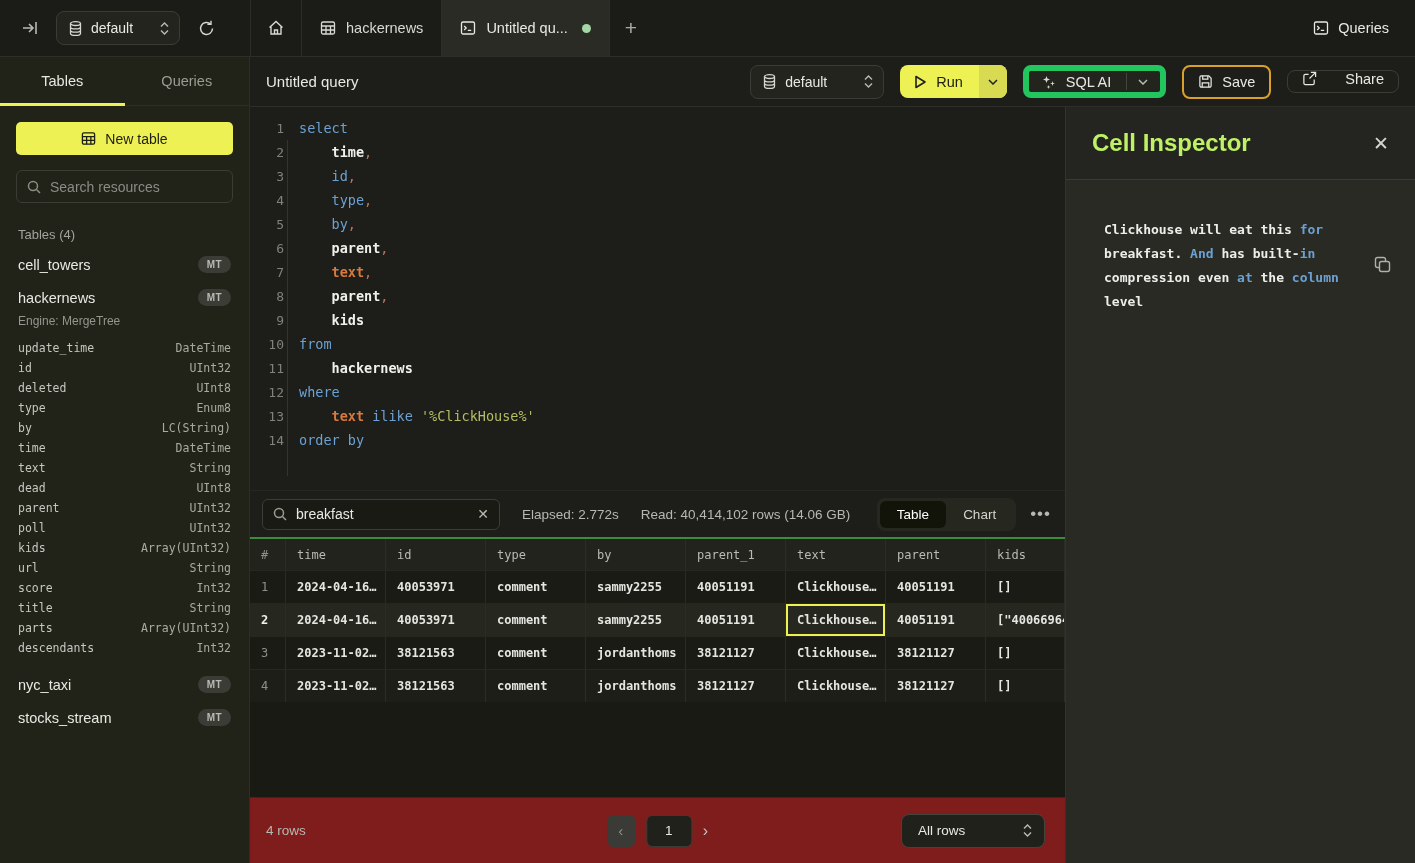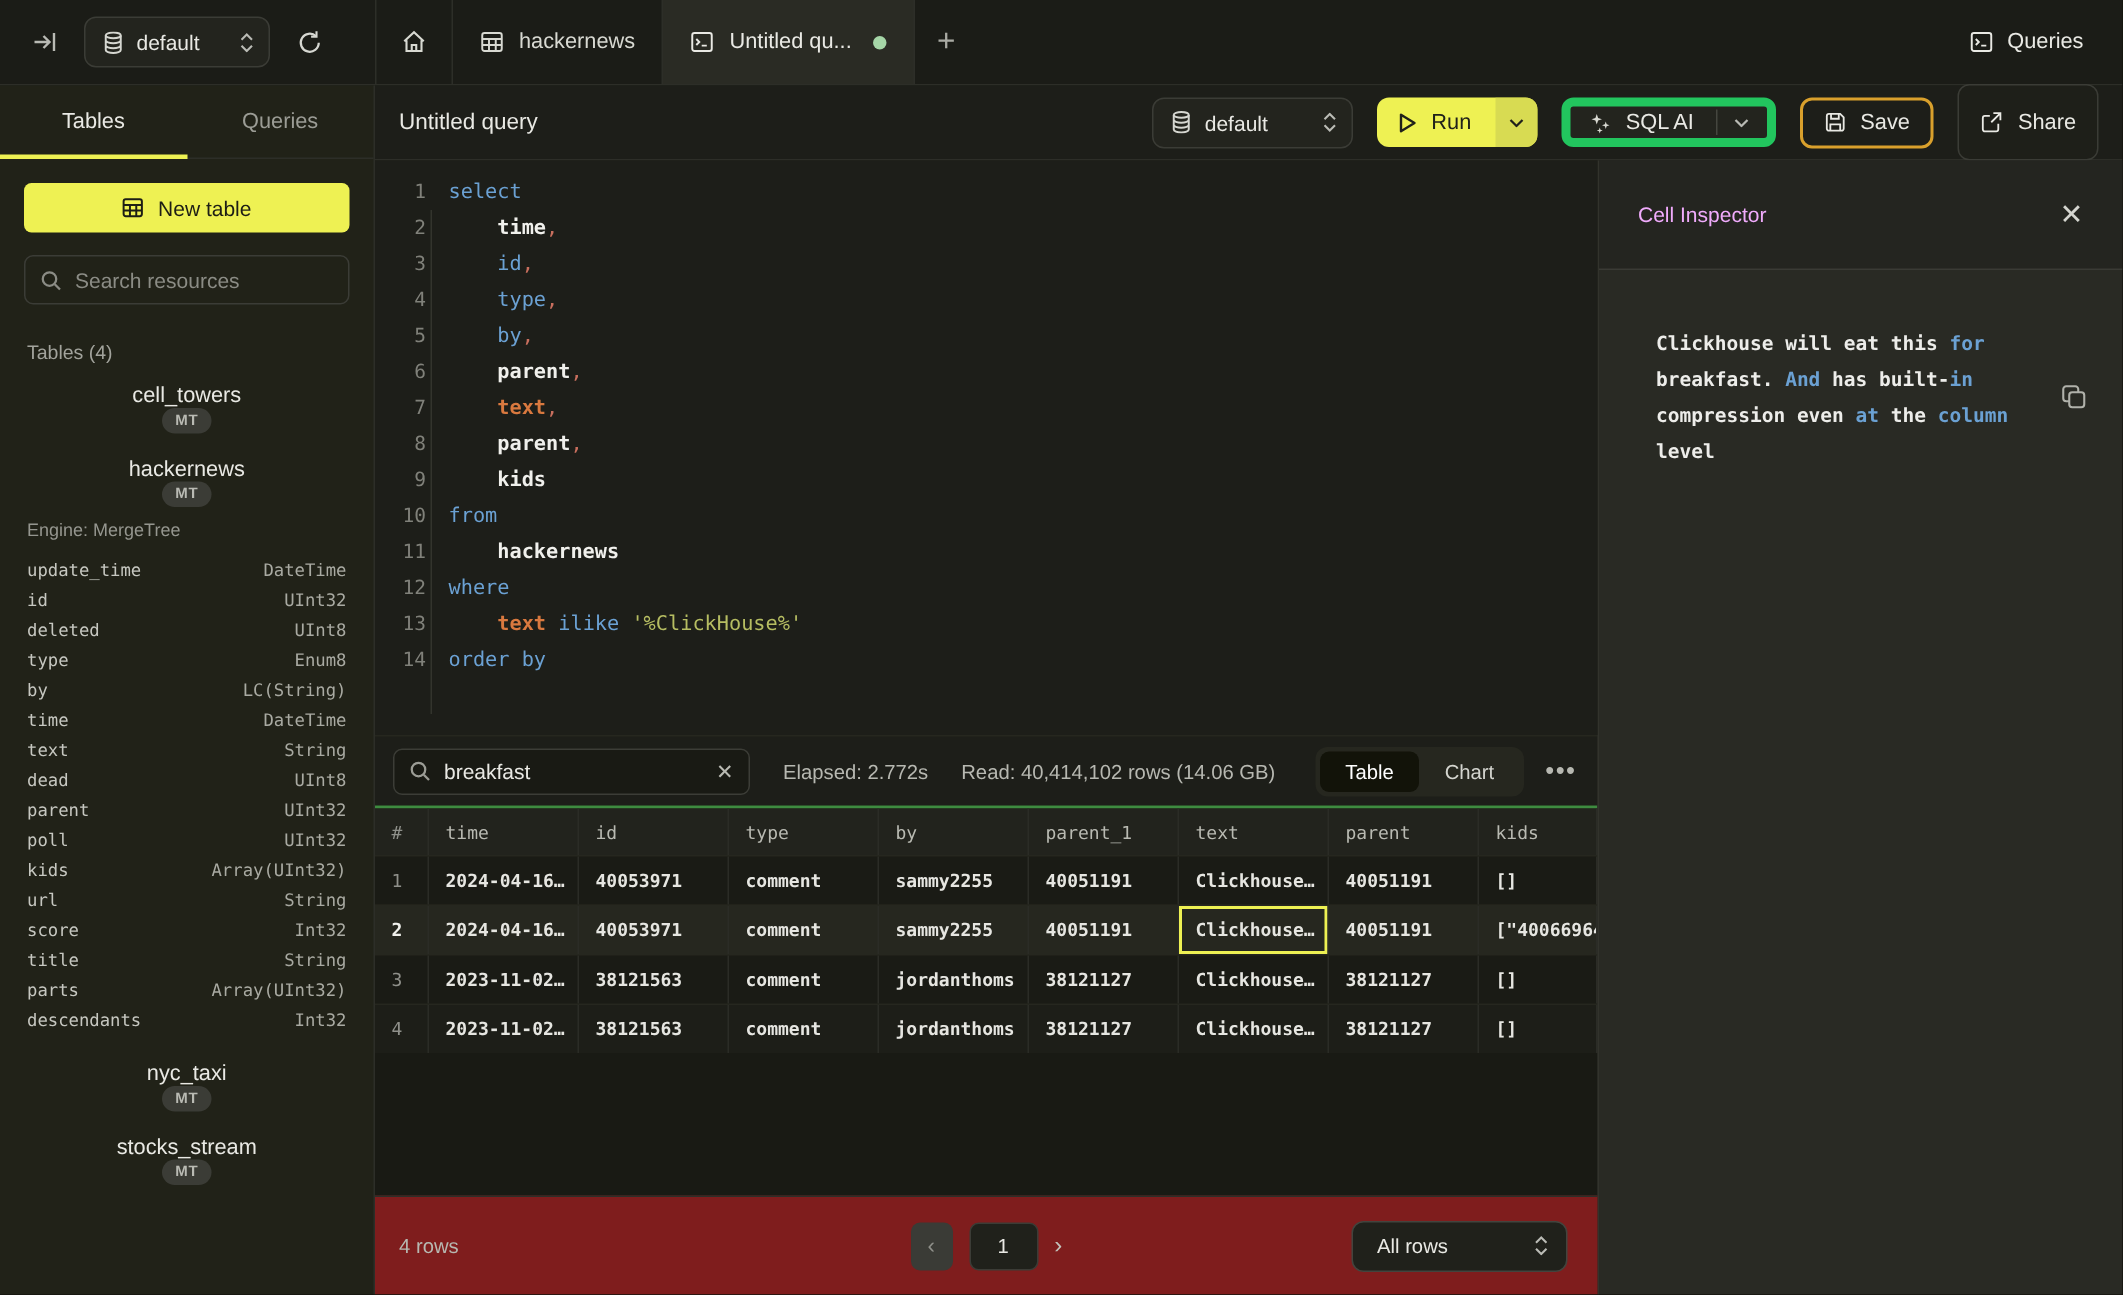--- a/index.html
+++ b/index.html
@@ -47,21 +47,21 @@
   .sidebar-tab.active{color:var(--text);}
   .sidebar-tab.active::after{content:"";position:absolute;left:0;right:0;bottom:-1px;height:3px;background:var(--accent-yellow);}
   .sidebar-scroll{flex:1;overflow:hidden;padding:16px;}
   .new-table-btn{width:100%;height:33px;background:var(--accent-yellow);color:#1d1e15;border:none;border-radius:5px;
     font-size:14px;display:flex;align-items:center;justify-content:center;gap:9px;cursor:pointer;}
   .search-box{margin-top:15px;height:33px;border:1px solid var(--border-strong);border-radius:6px;display:flex;align-items:center;
     gap:9px;padding:0 10px;color:#8b8c85;}
   .search-box input{background:transparent;border:none;outline:none;color:var(--text);font-size:14px;width:100%;font-family:"Liberation Sans",sans-serif;}
   .search-box input::placeholder{color:#8b8c85;}
   .section-label{margin:24px 0 6px 2px;font-size:13px;color:#a2a39c;}
-  .table-item{display:flex;align-items:center;justify-content:space-between;padding:8px 2px;cursor:pointer;flex-direction:column;}
+  .table-item{display:flex;align-items:center;justify-content:space-between;padding:8px 2px;cursor:pointer;}
   .table-name{font-size:14.5px;color:var(--text);}
   .badge{background:#3b3c36;color:#b9bab3;font-size:10px;letter-spacing:.4px;padding:3px 9px;border-radius:9px;font-weight:bold;}
   .engine-line{font-size:12px;color:#95968f;padding:0 2px 10px 2px;}
   .schema-row{display:flex;justify-content:space-between;line-height:20px;padding:0 2px;cursor:pointer;}
   .schema-name{font-family:"DejaVu Sans Mono",monospace;font-size:11.5px;color:#c6c7c0;}
   .schema-type{font-family:"DejaVu Sans Mono",monospace;font-size:11.5px;color:#a9aaa2;}
   .schema-block{margin-bottom:10px;}
 
   
   .content{flex:1;display:flex;flex-direction:column;min-width:0;}
@@ -70,21 +70,21 @@
   .query-title{font-size:15px;color:var(--text);}
   .toolbar-actions{margin-left:auto;display:flex;align-items:center;gap:16px;}
   .run-btn{height:33px;display:flex;align-items:stretch;border-radius:8px;overflow:hidden;cursor:pointer;border:none;padding:0;background:var(--accent-yellow);}
   .run-main{display:flex;align-items:center;gap:9px;padding:0 16px 0 14px;color:#20211a;font-size:14.5px;}
   .run-chev{width:28px;display:flex;align-items:center;justify-content:center;background:var(--run-chevron-yellow);color:#20211a;}
   .ghost-btn{height:33px;display:flex;align-items:center;gap:9px;background:#23241e;border:6px solid #22c55e;border-radius:8px;
     padding:0 12px;color:var(--text);font-size:14.5px;cursor:pointer;}
   .sqlai-btn .divider{width:1px;height:17px;background:#45463f;margin:0 2px 0 6px;}
   .save-btn{height:34px;display:flex;align-items:center;gap:9px;background:transparent;border:2px solid var(--save-border);
     border-radius:8px;padding:0 14px;color:var(--text);font-size:14.5px;cursor:pointer;}
-  .share-btn{height:51px;display:flex;align-items:center;gap:10px;background:#1e1f19;border:1px solid #3b3c36;
+  .share-btn{height:23px;display:flex;gap:28px;background:#1e1f19;border:1px solid #3b3c36;
     border-radius:8px;padding:0 14px;color:var(--text);font-size:14.5px;cursor:pointer;}
 
   .content-body{flex:1;display:flex;min-height:0;}
   .main{width:815px;flex:none;display:flex;flex-direction:column;min-height:0;}
 
   
   .editor{height:383px;flex:none;background:var(--bg-editor);padding:9px 0 0 12px;position:relative;overflow:hidden;}
   .editor::after{content:"";position:absolute;left:37px;top:33px;width:1px;height:336px;background:#33342d;}
   .code-line{display:flex;height:24px;align-items:center;}
   .ln{width:22px;text-align:right;color:#80817a;font-family:"DejaVu Sans Mono",monospace;font-size:13px;flex:none;}
@@ -132,21 +132,21 @@
   .pg-num{width:46px;height:32px;background:#20211b;border:1px solid #3b3c36;border-radius:6px;color:var(--text);
     font-size:13.5px;text-align:center;font-family:"Liberation Sans",sans-serif;}
   .pg-next{background:none;border:none;color:#c2c3bc;font-size:16px;cursor:pointer;}
   .rows-select{margin-left:auto;height:34px;min-width:144px;background:#20211b;border:1px solid #43443e;border-radius:8px;
     display:flex;align-items:center;justify-content:space-between;padding:0 12px 0 16px;font-size:13.5px;color:var(--text);cursor:pointer;}
 
   
   .inspector{flex:1;background:var(--bg-panel);display:flex;flex-direction:column;border-left:1px solid #32332c;min-width:0;}
   .inspector-head{height:73px;flex:none;background:var(--bg-panel-head);border-bottom:1px solid #3a3b35;
     display:flex;align-items:center;padding:0 26px;}
-  .inspector-title{font-size:14px;font-weight:normal;color:#f0abfc;}
+  .inspector-title{font-size:24px;font-weight:bold;color:#bef264;}
   .inspector-close{margin-left:auto;background:none;border:none;color:#d4d5cf;font-size:19px;cursor:pointer;}
   .inspector-body{padding:38px 24px 0 38px;display:flex;gap:14px;}
   .inspector-text{font-family:"DejaVu Sans Mono",monospace;font-size:13px;line-height:24px;font-weight:bold;color:#ededea;width:262px;}
   .inspector-text .tok-kw{font-weight:bold;}
   .copy-btn{background:none;border:none;color:#b0b1aa;cursor:pointer;margin-top:-3px;}
 </style>
 </head>
 <body>
 
 <div class="app">

